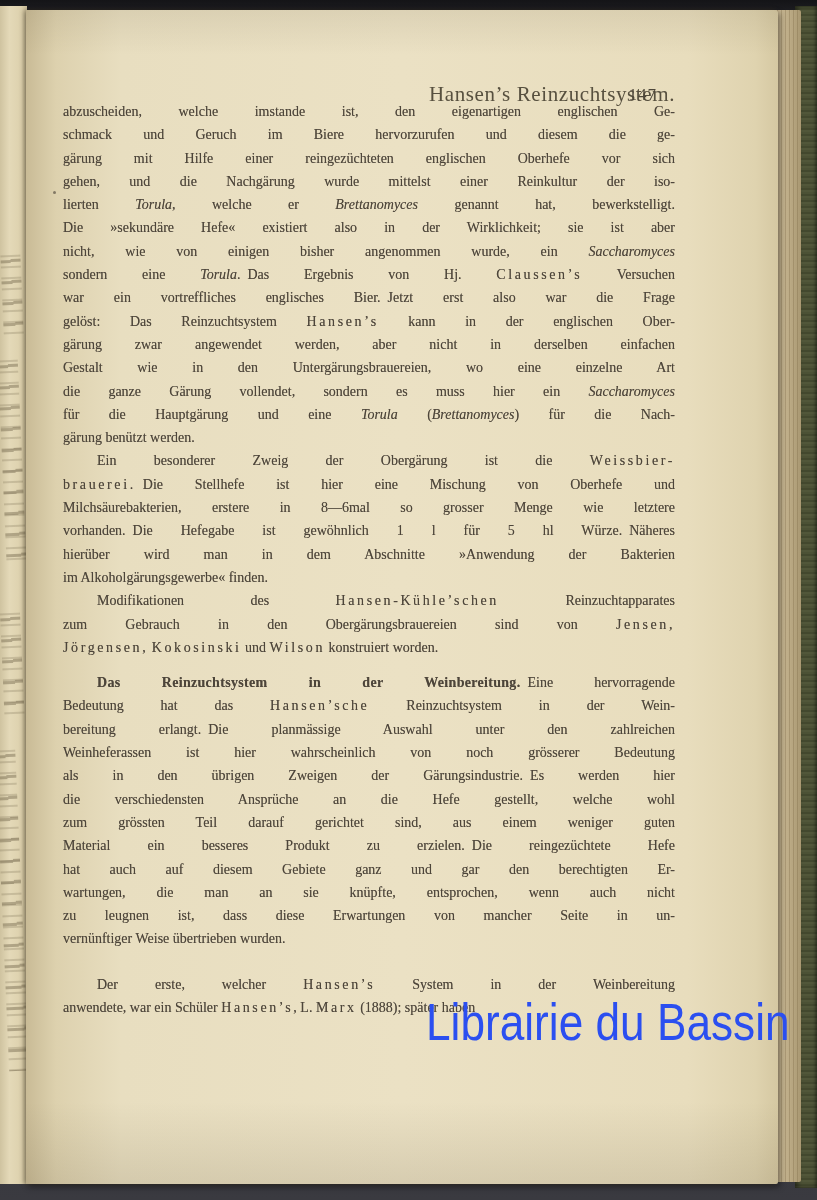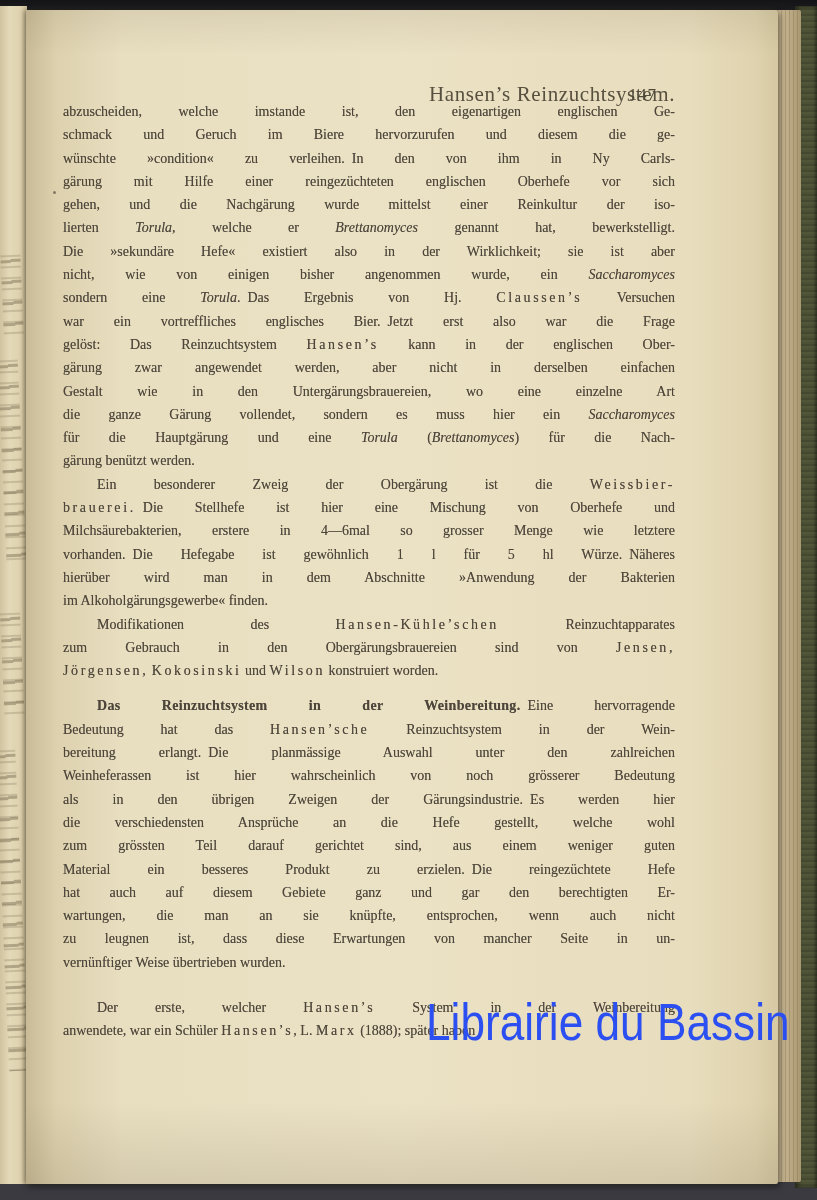--- a/index.html
+++ b/index.html
@@ -76,37 +76,36 @@
 
   <div class="page">
     <div class="head">
       <span class="head-title">Hansen’s Reinzuchtsystem.</span>
       <span class="head-num">147</span>
     </div>
     <div class="ink-dot"></div>
     <div class="body">
         <div class="tline"><span>abzuscheiden, welche imstande ist, den eigenartigen englischen Ge-</span></div>
         <div class="tline"><span>schmack und Geruch im Biere hervorzurufen und diesem die ge-</span></div>
-        <div class="tline"><span>wünschte »condition« zu verleihen. In den von ihm in Ny Carls-</span></div>
         <div class="tline"><span>gärung mit Hilfe einer reingezüchteten englischen Oberhefe vor sich</span></div>
         <div class="tline"><span>gehen, und die Nachgärung wurde mittelst einer Reinkultur der iso-</span></div>
         <div class="tline"><span>lierten </span><span class="i">Torula</span><span>, welche er </span><span class="i">Brettanomyces</span><span> genannt hat, bewerkstelligt.</span></div>
         <div class="tline"><span>Die »sekundäre Hefe« existiert also in der Wirklichkeit; sie ist aber</span></div>
         <div class="tline"><span>nicht, wie von einigen bisher angenommen wurde, ein </span><span class="i">Saccharomyces</span></div>
         <div class="tline"><span>sondern eine </span><span class="i">Torula</span><span>. Das Ergebnis von Hj. </span><span class="sp">Claussen’s</span><span> Versuchen</span></div>
         <div class="tline"><span>war ein vortreffliches englisches Bier. Jetzt erst also war die Frage</span></div>
         <div class="tline"><span>gelöst: Das Reinzuchtsystem </span><span class="sp">Hansen’s</span><span> kann in der englischen Ober-</span></div>
         <div class="tline"><span>gärung zwar angewendet werden, aber nicht in derselben einfachen</span></div>
         <div class="tline"><span>Gestalt wie in den Untergärungsbrauereien, wo eine einzelne Art</span></div>
         <div class="tline"><span>die ganze Gärung vollendet, sondern es muss hier ein </span><span class="i">Saccharomyces</span></div>
         <div class="tline"><span>für die Hauptgärung und eine </span><span class="i">Torula</span><span> (</span><span class="i">Brettanomyces</span><span>) für die Nach-</span></div>
         <div class="tline endl"><span>gärung benützt werden.</span></div>
         <div class="tline ind"><span>Ein besonderer Zweig der Obergärung ist die </span><span class="sp">Weissbier-</span></div>
         <div class="tline"><span class="sp">brauerei.</span><span> Die Stellhefe ist hier eine Mischung von Oberhefe und</span></div>
-        <div class="tline"><span>Milchsäurebakterien, erstere in 4—6mal so grosser Menge wie letztere</span></div>
+        <div class="tline"><span>Milchsäurebakterien, erstere in 8—6mal so grosser Menge wie letztere</span></div>
         <div class="tline"><span>vorhanden. Die Hefegabe ist gewöhnlich 1 l für 5 hl Würze. Näheres</span></div>
         <div class="tline"><span>hierüber wird man in dem Abschnitte »Anwendung der Bakterien</span></div>
         <div class="tline endl"><span>im Alkoholgärungsgewerbe« finden.</span></div>
         <div class="tline ind"><span>Modifikationen des </span><span class="sp">Hansen-Kühle’schen</span><span> Reinzuchtapparates</span></div>
         <div class="tline"><span>zum Gebrauch in den Obergärungsbrauereien sind von </span><span class="sp">Jensen,</span></div>
         <div class="tline endl"><span class="sp">Jörgensen,</span><span> </span><span class="sp">Kokosinski</span><span> und </span><span class="sp">Wilson</span><span> konstruiert worden.</span></div>
         <div class="tline ind" style="margin-top: 12px;"><span class="b">Das Reinzuchtsystem in der Weinbereitung.</span><span> Eine hervorragende</span></div>
         <div class="tline"><span>Bedeutung hat das </span><span class="sp">Hansen’sche</span><span> Reinzuchtsystem in der Wein-</span></div>
         <div class="tline"><span>bereitung erlangt. Die planmässige Auswahl unter den zahlreichen</span></div>
         <div class="tline"><span>Weinheferassen ist hier wahrscheinlich von noch grösserer Bedeutung</span></div>

